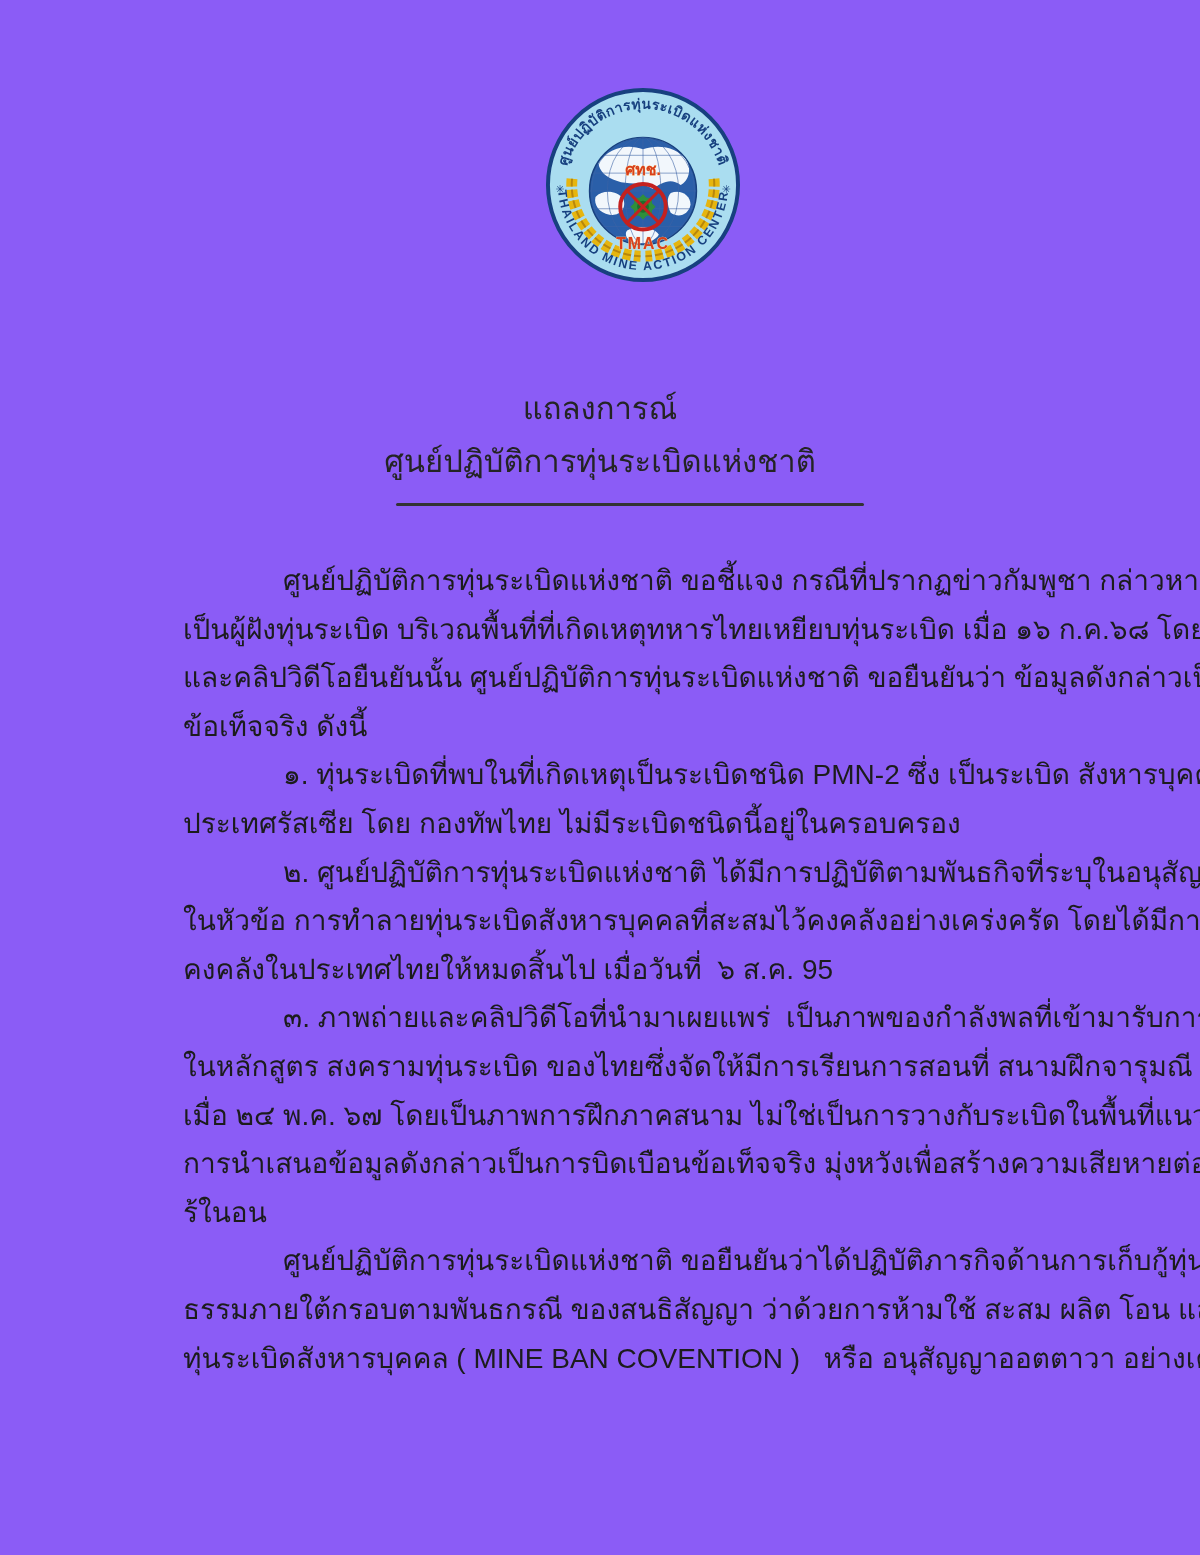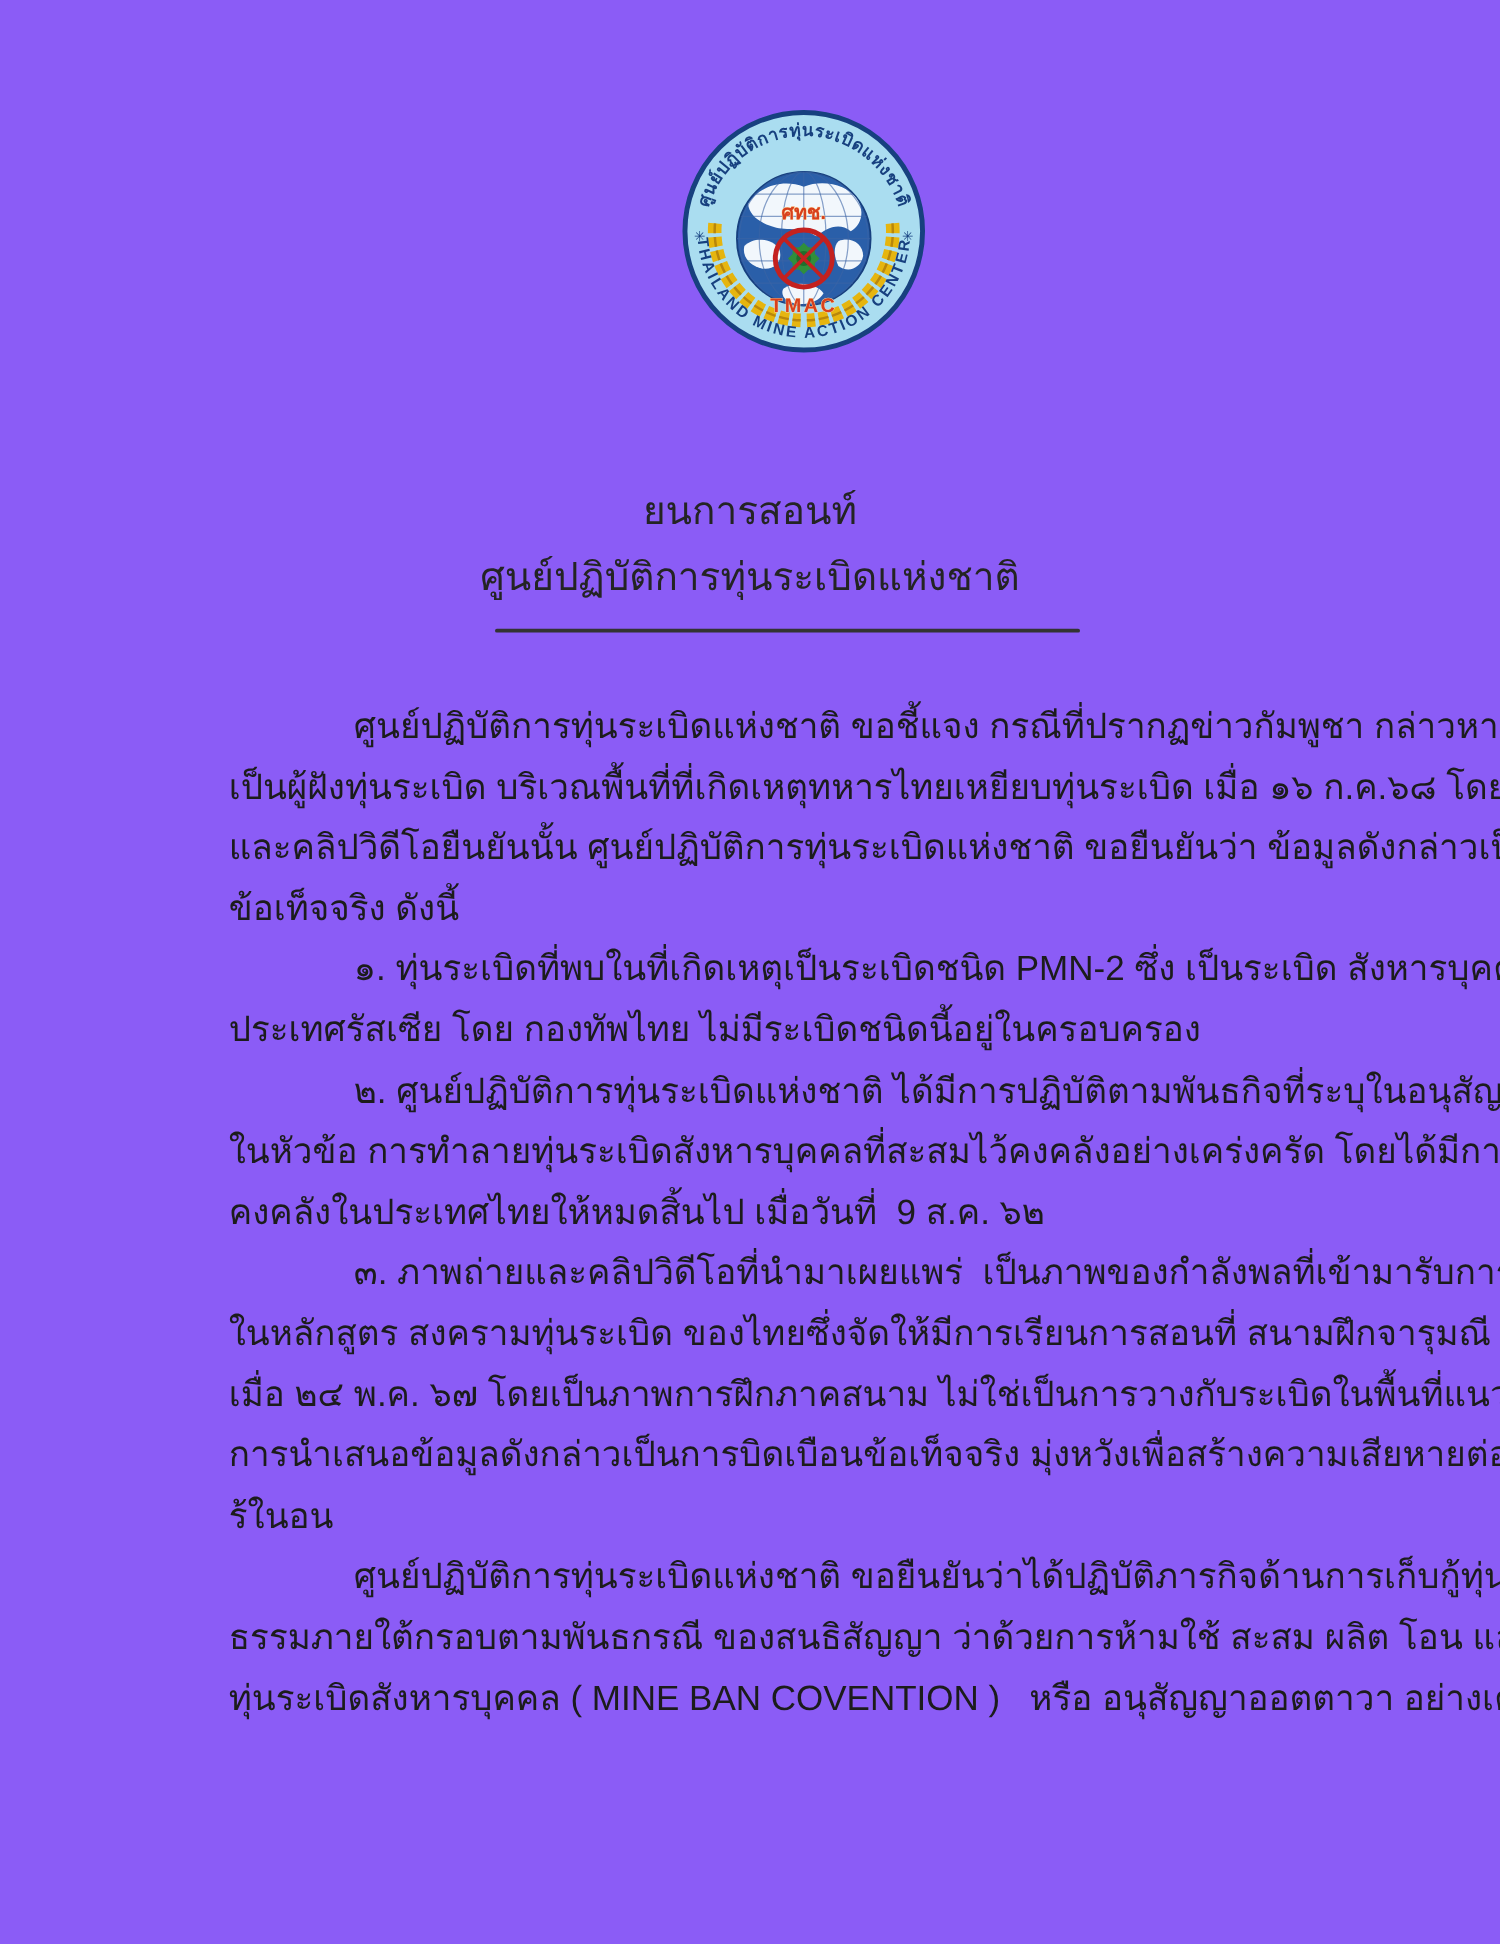--- a/index.html
+++ b/index.html
@@ -123,35 +123,35 @@
       </text>
       <text font-size="12.5" font-weight="bold" fill="#17407f" letter-spacing="2">
         <textPath href="#bottomArc" startOffset="50%" text-anchor="middle">THAILAND MINE ACTION CENTER</textPath>
       </text>
 
       <text x="16" y="108" text-anchor="middle" font-size="11" fill="#17407f">✳</text>
       <text x="184" y="108" text-anchor="middle" font-size="11" fill="#17407f">✳</text>
     </svg>
   </div>
 
-  <div class="doc-title">ยนการสอนท์</div>
+  <div class="doc-title">แถลงการณ์</div>
   <div class="doc-org">ศูนย์ปฏิบัติการทุ่นระเบิดแห่งชาติ</div>
 
   <div class="divider"></div>
 
   <div class="body-text">
     <div class="line indent">ศูนย์ปฏิบัติการทุ่นระเบิดแห่งชาติ ขอชี้แจง กรณีที่ปรากฏข่าวกัมพูชา กล่าวหาว่า ทหารไทย</div>
     <div class="line">เป็นผู้ฝังทุ่นระเบิด บริเวณพื้นที่ที่เกิดเหตุทหารไทยเหยียบทุ่นระเบิด เมื่อ ๑๖ ก.ค.๖๘ โดยอ้างว่ามีภาพถ่าย</div>
     <div class="line">และคลิปวิดีโอยืนยันนั้น ศูนย์ปฏิบัติการทุ่นระเบิดแห่งชาติ ขอยืนยันว่า ข้อมูลดังกล่าวเป็นข้อมูลเท็จ ซึ่งมี</div>
     <div class="line">ข้อเท็จจริง ดังนี้</div>
     <div class="line indent">๑. ทุ่นระเบิดที่พบในที่เกิดเหตุเป็นระเบิดชนิด PMN-2 ซึ่ง เป็นระเบิด สังหารบุคคล ผลิตจาก</div>
     <div class="line">ประเทศรัสเซีย โดย กองทัพไทย ไม่มีระเบิดชนิดนี้อยู่ในครอบครอง</div>
     <div class="line indent">๒. ศูนย์ปฏิบัติการทุ่นระเบิดแห่งชาติ ได้มีการปฏิบัติตามพันธกิจที่ระบุในอนุสัญญาออตตาวา</div>
     <div class="line">ในหัวข้อ การทำลายทุ่นระเบิดสังหารบุคคลที่สะสมไว้คงคลังอย่างเคร่งครัด โดยได้มีการทำลายทุ่นระเบิด</div>
-    <div class="line">คงคลังในประเทศไทยให้หมดสิ้นไป เมื่อวันที่  9 ส.ค. ๖๒</div>
+    <div class="line">คงคลังในประเทศไทยให้หมดสิ้นไป เมื่อวันที่  ๖ ส.ค. 95</div>
     <div class="line indent">๓. ภาพถ่ายและคลิปวิดีโอที่นำมาเผยแพร่  เป็นภาพของกำลังพลที่เข้ามารับการศึกษา</div>
     <div class="line">ในหลักสูตร สงครามทุ่นระเบิด ของไทยซึ่งจัดให้มีการเรียนการสอนที่ สนามฝึกจารุมณี อ.เมือง จ.ราชบุรี</div>
     <div class="line">เมื่อ ๒๔ พ.ค. ๖๗ โดยเป็นภาพการฝึกภาคสนาม ไม่ใช่เป็นการวางกับระเบิดในพื้นที่แนวชายแดนแต่อย่างใด</div>
     <div class="line">การนำเสนอข้อมูลดังกล่าวเป็นการบิดเบือนข้อเท็จจริง มุ่งหวังเพื่อสร้างความเสียหายต่อประเทศไทยอย่าง</div>
     <div class="line">ร้ในอน</div>
     <div class="line indent">ศูนย์ปฏิบัติการทุ่นระเบิดแห่งชาติ ขอยืนยันว่าได้ปฏิบัติภารกิจด้านการเก็บกู้ทุ่นระเบิดเพื่อมนุษย์</div>
     <div class="line">ธรรมภายใต้กรอบตามพันธกรณี ของสนธิสัญญา ว่าด้วยการห้ามใช้ สะสม ผลิต โอน และการทำลาย</div>
     <div class="line">ทุ่นระเบิดสังหารบุคคล ( MINE BAN COVENTION )   หรือ อนุสัญญาออตตาวา อย่างเคร่งครัด และยืดมั่นใน</div>
   </div>
 

